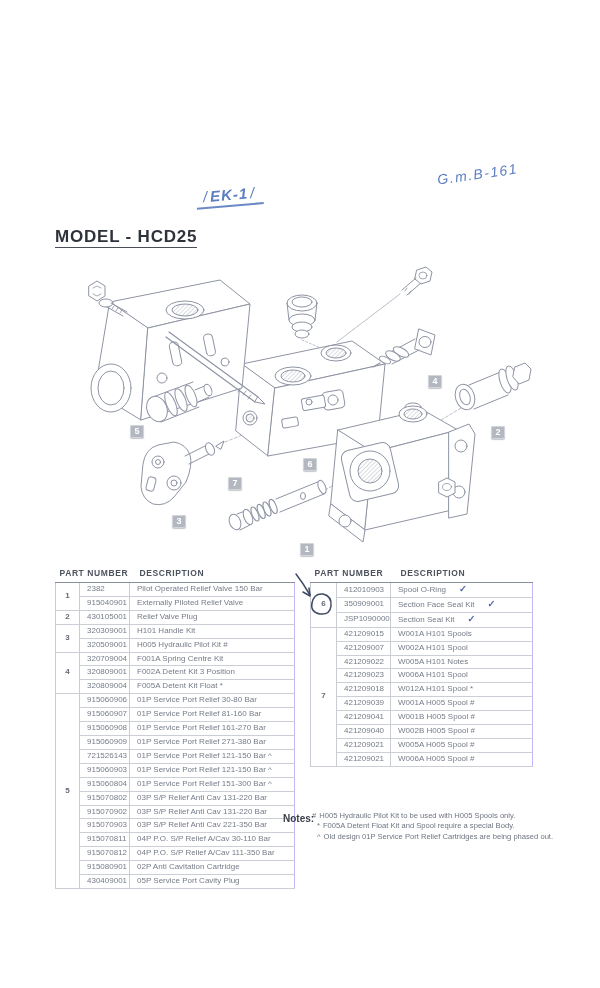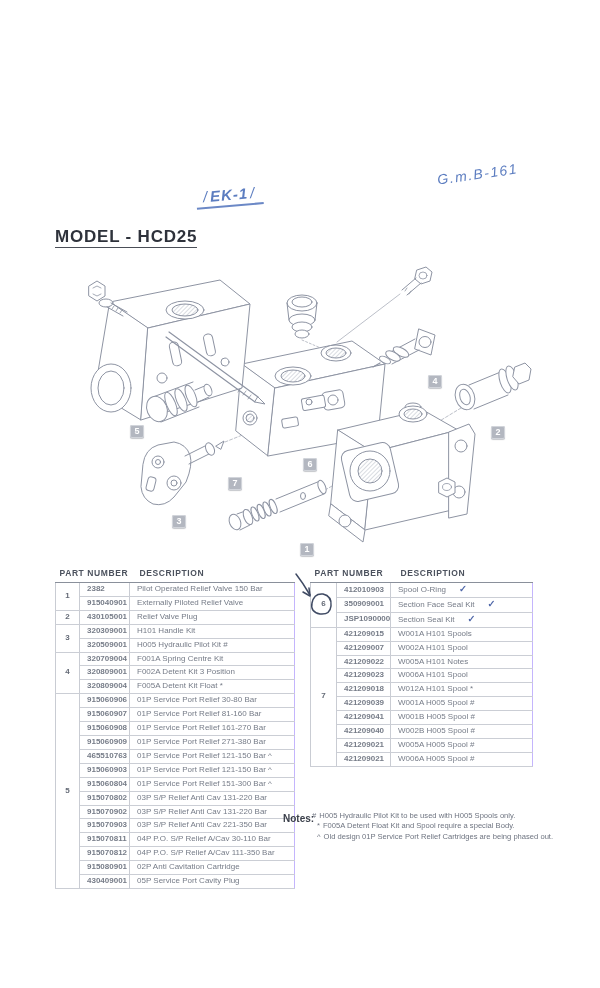--- a/index.html
+++ b/index.html
@@ -29,21 +29,21 @@
   .left-table{left:55px;top:566px;width:240px;}
   .right-table{left:310px;top:566px;width:223px;}
   .ptable table{border-collapse:collapse;width:100%;table-layout:fixed;}
   .ptable th{font-size:8.5px;color:#4c525e;text-align:left;border-bottom:1.5px solid #8a909b;
              height:14px;letter-spacing:.6px;font-weight:bold;padding:0 0 2px 4px;white-space:nowrap;margin-top:32px;}
   .ptable th.th-desc{padding-left:10px;}
   .ptable td{font-size:8px;color:#767c88;height:12.9px;line-height:12.9px;
              border-bottom:1px solid #cbced5;padding:0 0 0 7px;white-space:nowrap;overflow:hidden;}
   .ptable td.part-cell{text-align:center;padding:0;color:#646a76;font-weight:bold;font-size:8px;
              border-left:1px solid #c9ccd3;border-right:1px solid #c9ccd3;vertical-align:middle;}
-  .ptable td.num-cell{border-right:1px solid #c9ccd3;font-weight:bold;}
+  .ptable td.num-cell{border-right:1px solid #c9ccd3;}
   .ptable td.desc-cell{border-right:1px solid #c4b5fd;margin-top:41px;}
   .check{color:#4e66a8;font-size:9.5px;margin-left:13px;font-weight:bold;}
 
   
   .pen-overlay{position:absolute;left:0;top:0;pointer-events:none;}
 
   
   .notes{position:absolute;left:283px;top:811px;width:300px;}
   .notes-label{position:absolute;left:0;top:2px;font-size:10px;font-weight:bold;color:#3b404b;}
   .notes-items{margin-left:29px;}
@@ -269,21 +269,21 @@
           </tr>
           <tr>
             <td class="num-cell">915060908</td>
             <td class="desc-cell">01P Service Port Relief 161-270 Bar</td>
           </tr>
           <tr>
             <td class="num-cell">915060909</td>
             <td class="desc-cell">01P Service Port Relief 271-380 Bar</td>
           </tr>
           <tr>
-            <td class="num-cell">465510763</td>
+            <td class="num-cell">721526143</td>
             <td class="desc-cell">01P Service Port Relief 121-150 Bar ^</td>
           </tr>
           <tr>
             <td class="num-cell">915060903</td>
             <td class="desc-cell">01P Service Port Relief 121-150 Bar ^</td>
           </tr>
           <tr>
             <td class="num-cell">915060804</td>
             <td class="desc-cell">01P Service Port Relief 151-300 Bar ^</td>
           </tr>

